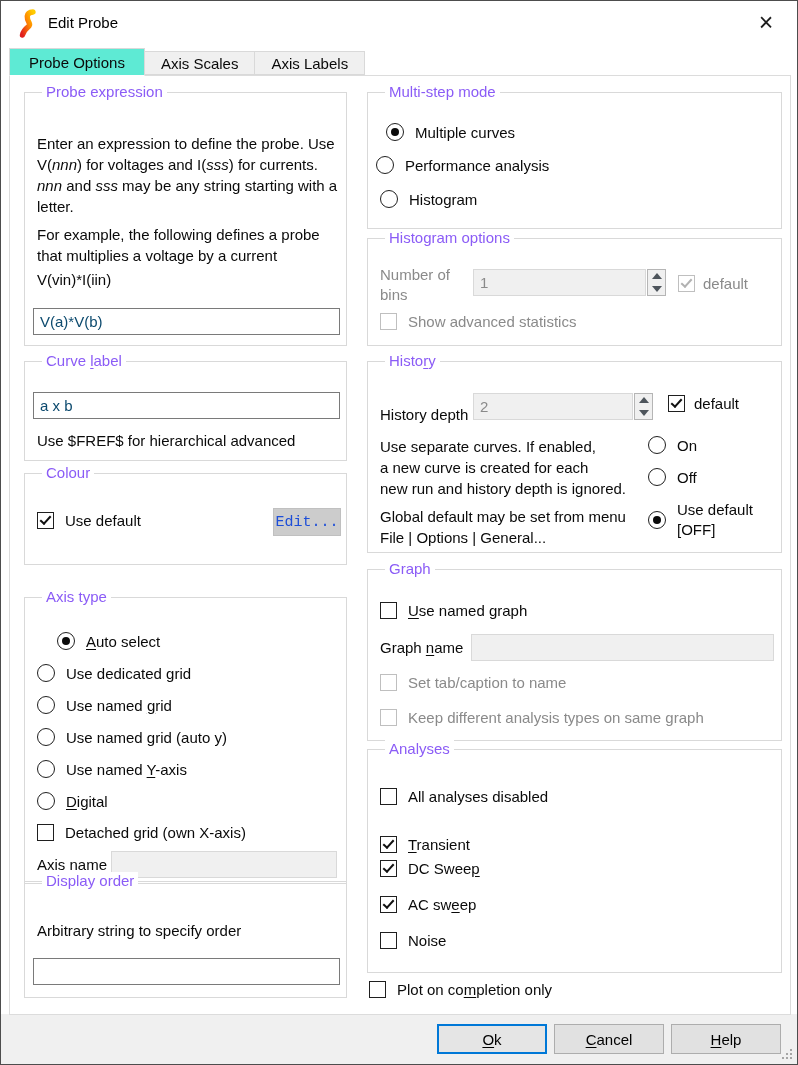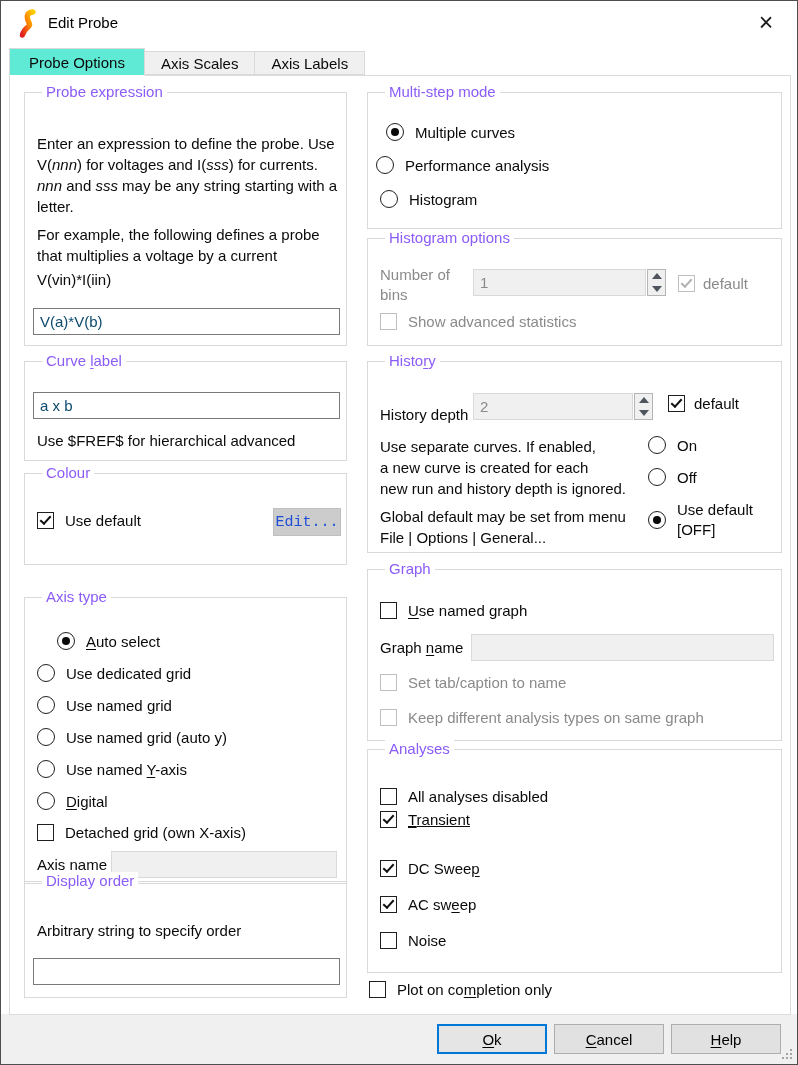--- a/index.html
+++ b/index.html
@@ -241,21 +241,21 @@
         <span>Keep different analysis types on same graph</span>
       </label>
     </div>
 
     <div class="group" style="left:357px; top:673px; width:415px; height:224px;">
       <span class="gtitle">Analyses</span>
       <label class="opt abs" style="left:12px; top:38px;">
         <span class="cb"></span>
         <span>All analyses disabled</span>
       </label>
-      <label class="opt abs" style="left:12px; top:61px;text-decoration:underline;">
+      <label class="opt abs" style="left:12px; top:86px;">
         <span class="cb checked"></span>
         <span><u>T</u>ransient</span>
       </label>
       <label class="opt abs" style="left:12px; top:110px;">
         <span class="cb checked"></span>
         <span>DC Swee<u>p</u></span>
       </label>
       <label class="opt abs" style="left:12px; top:146px;">
         <span class="cb checked"></span>
         <span>AC sw<u>e</u>ep</span>

